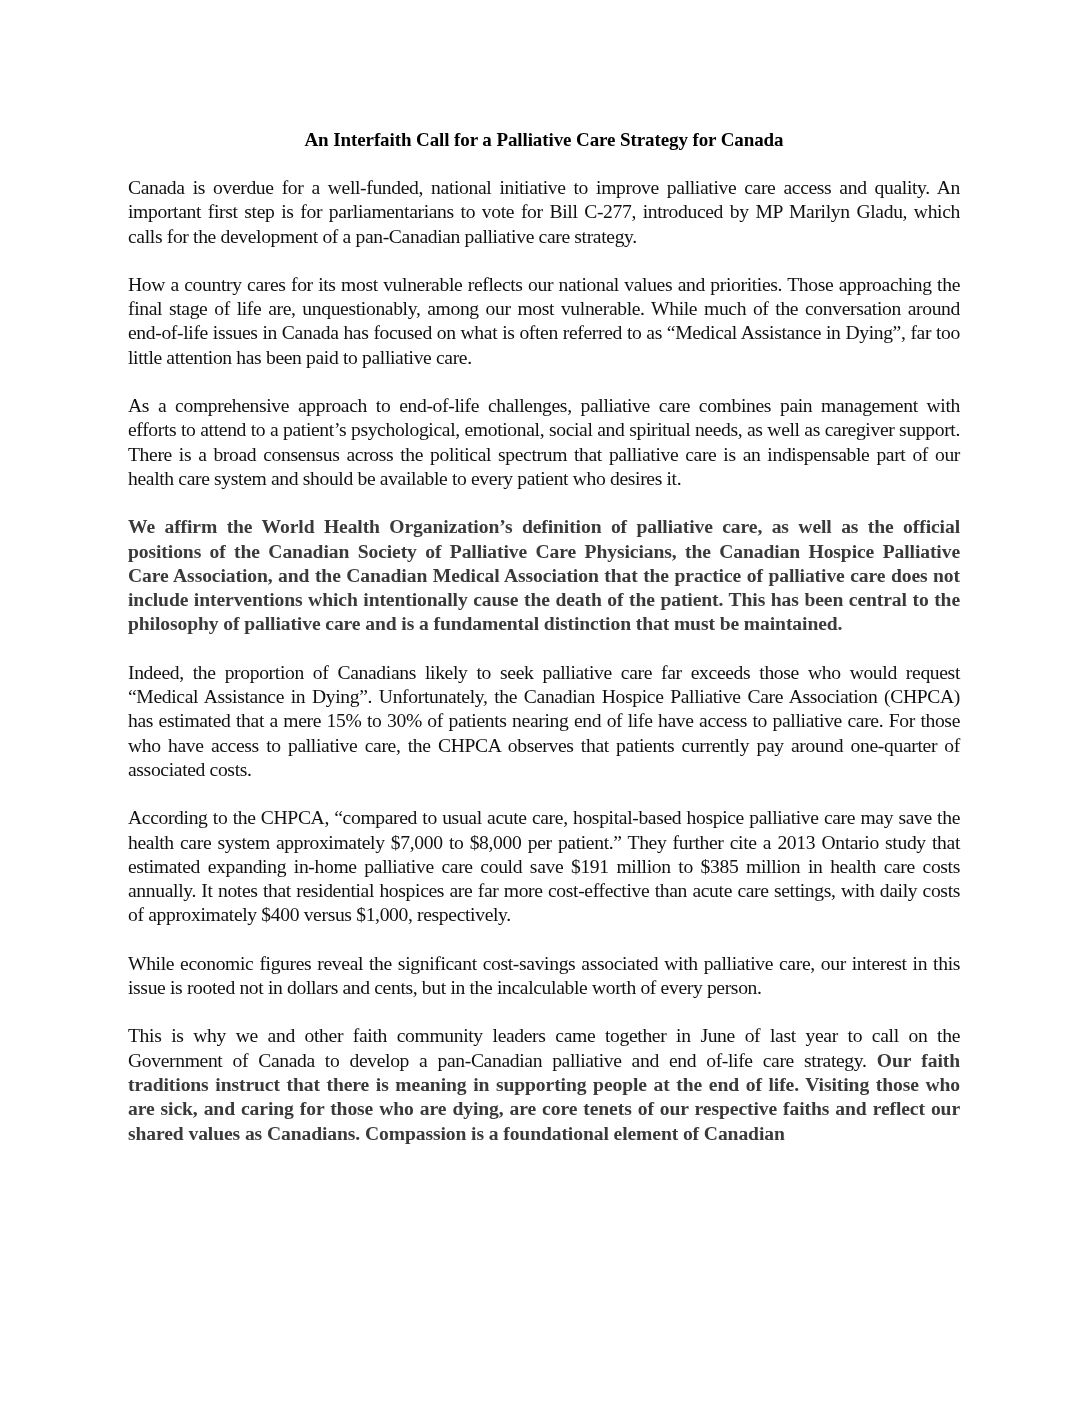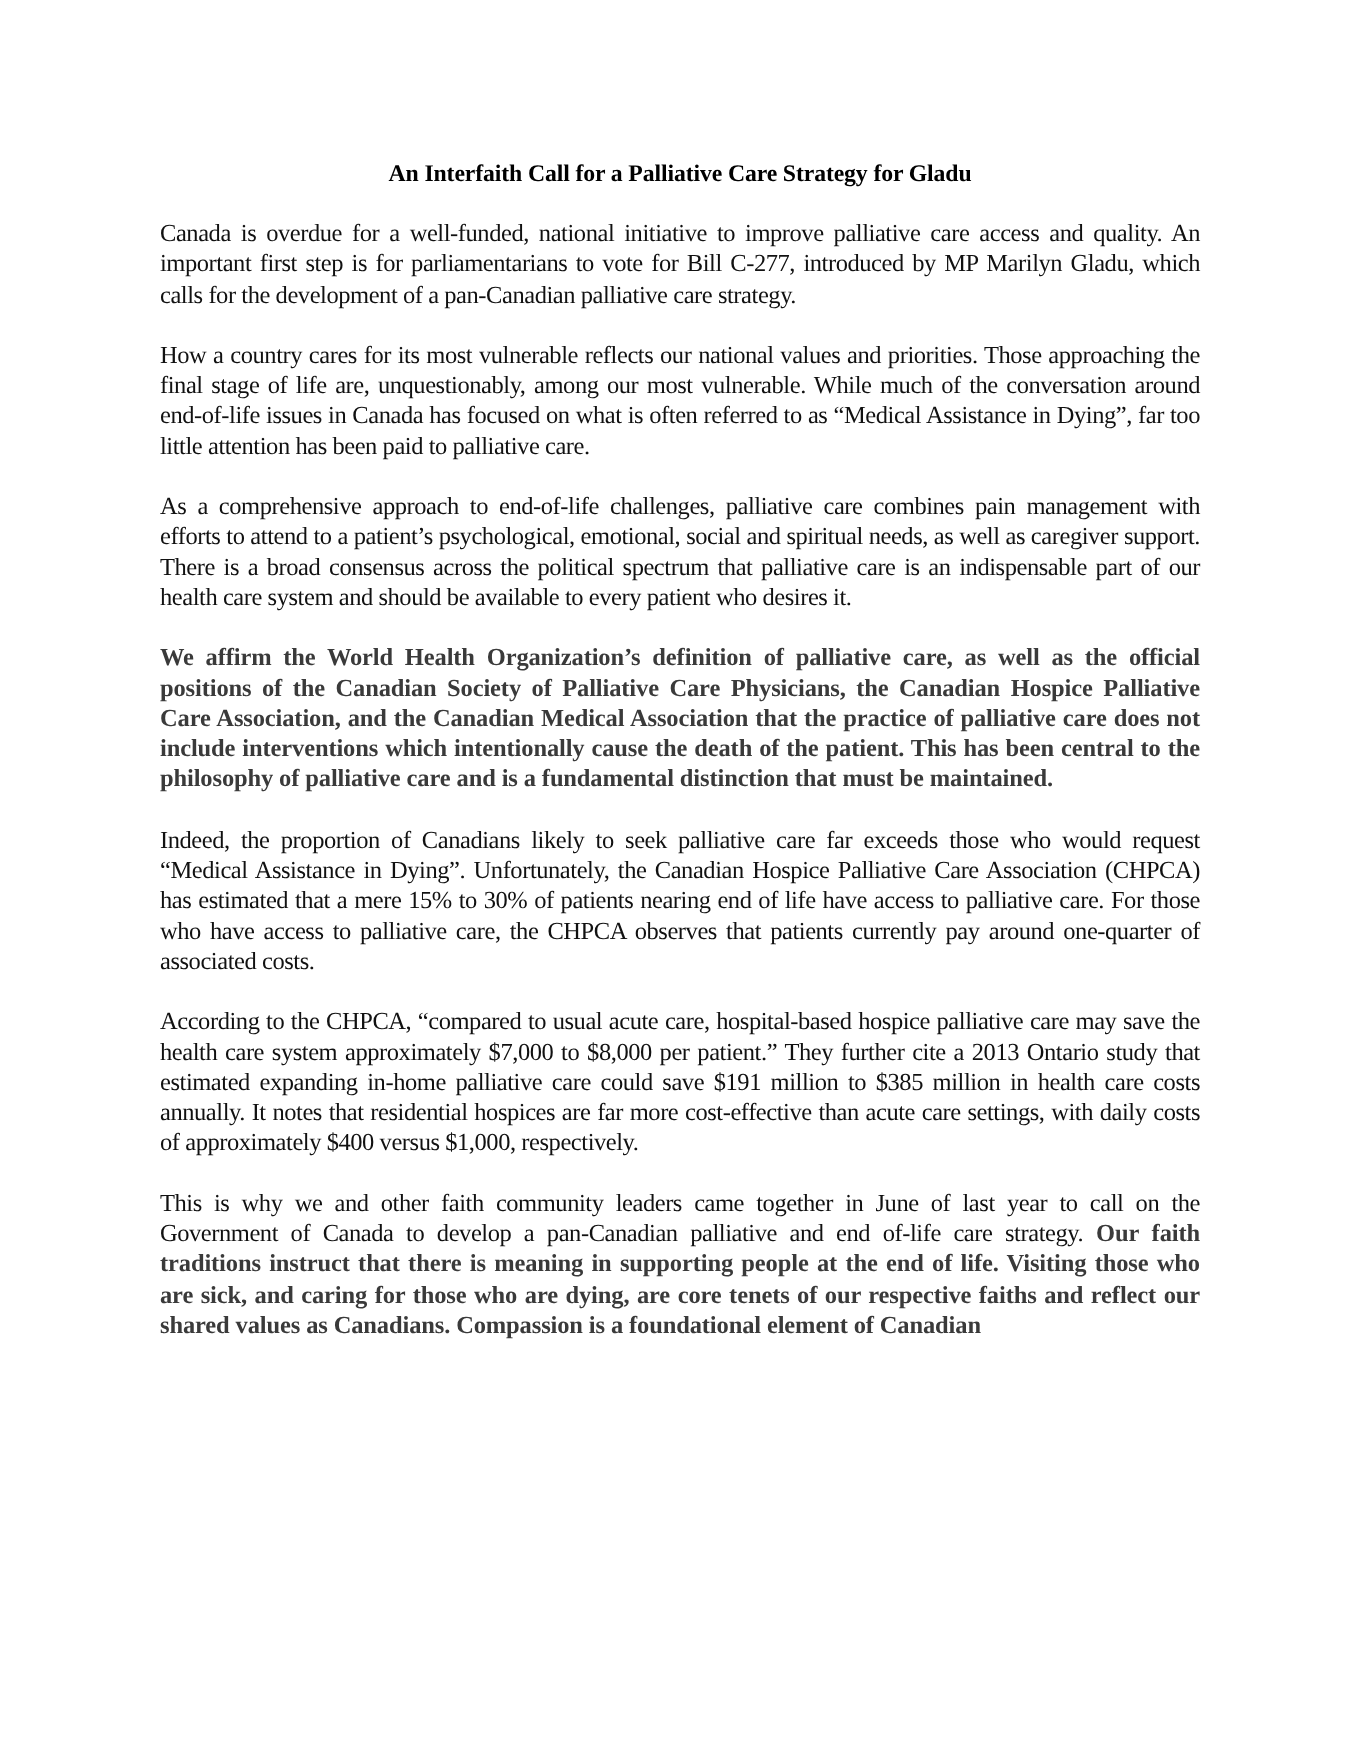--- a/index.html
+++ b/index.html
@@ -42,22 +42,23 @@
       color: #3a3a3a;
       letter-spacing: -0.1px;
       font-weight: bold;
     }
     .p1 { margin-top: 0; }
   </style>
 </head>
 <body>
 
 <div class="page">
-  <h1 class="title">An Interfaith Call for a Palliative Care Strategy for Gladu</h1>
+  <h1 class="title">An Interfaith Call for a Palliative Care Strategy for Canada</h1>
 
   <p class="p1">Canada is overdue for a well-funded, national initiative to improve palliative care access and quality. An important first step is for parliamentarians to vote for Bill C-277, introduced by MP Marilyn Gladu, which calls for the development of a pan-Canadian palliative care strategy.</p>
   <p>How a country cares for its most vulnerable reflects our national values and priorities. Those approaching the final stage of life are, unquestionably, among our most vulnerable. While much of the conversation around end-of-life issues in Canada has focused on what is often referred to as “Medical Assistance in Dying”, far too little attention has been paid to palliative care.</p>
   <p>As a comprehensive approach to end-of-life challenges, palliative care combines pain management with efforts to attend to a patient’s psychological, emotional, social and spiritual needs, as well as caregiver support. There is a broad consensus across the political spectrum that palliative care is an indispensable part of our health care system and should be available to every patient who desires it.</p>
   <p class="gray">We affirm the World Health Organization’s definition of palliative care, as well as the official positions of the Canadian Society of Palliative Care Physicians, the Canadian Hospice Palliative Care Association, and the Canadian Medical Association that the practice of palliative care does not include interventions which intentionally cause the death of the patient. This has been central to the philosophy of palliative care and is a fundamental distinction that must be maintained.</p>
   <p>Indeed, the proportion of Canadians likely to seek palliative care far exceeds those who would request “Medical Assistance in Dying”. Unfortunately, the Canadian Hospice Palliative Care Association (CHPCA) has estimated that a mere 15% to 30% of patients nearing end of life have access to palliative care. For those who have access to palliative care, the CHPCA observes that patients currently pay around one-quarter of associated costs.</p>
   <p>According to the CHPCA, “compared to usual acute care, hospital-based hospice palliative care may save the health care system approximately $7,000 to $8,000 per patient.” They further cite a 2013 Ontario study that estimated expanding in-home palliative care could save $191 million to $385 million in health care costs annually. It notes that residential hospices are far more cost-effective than acute care settings, with daily costs of approximately $400 versus $1,000, respectively.</p>
+  <p>While economic figures reveal the significant cost-savings associated with palliative care, our interest in this issue is rooted not in dollars and cents, but in the incalculable worth of every person.</p>
   <p><span>This is why we and other faith community leaders came together in June of last year to call on the Government of Canada to develop a pan-Canadian palliative and end of-life care strategy.</span><span class="gray"> Our faith traditions instruct that there is meaning in supporting people at the end of life. Visiting those who are sick, and caring for those who are dying, are core tenets of our respective faiths and reflect our shared values as Canadians. Compassion is a foundational element of Canadian</span></p>
 </div>
 
 </body></html>

